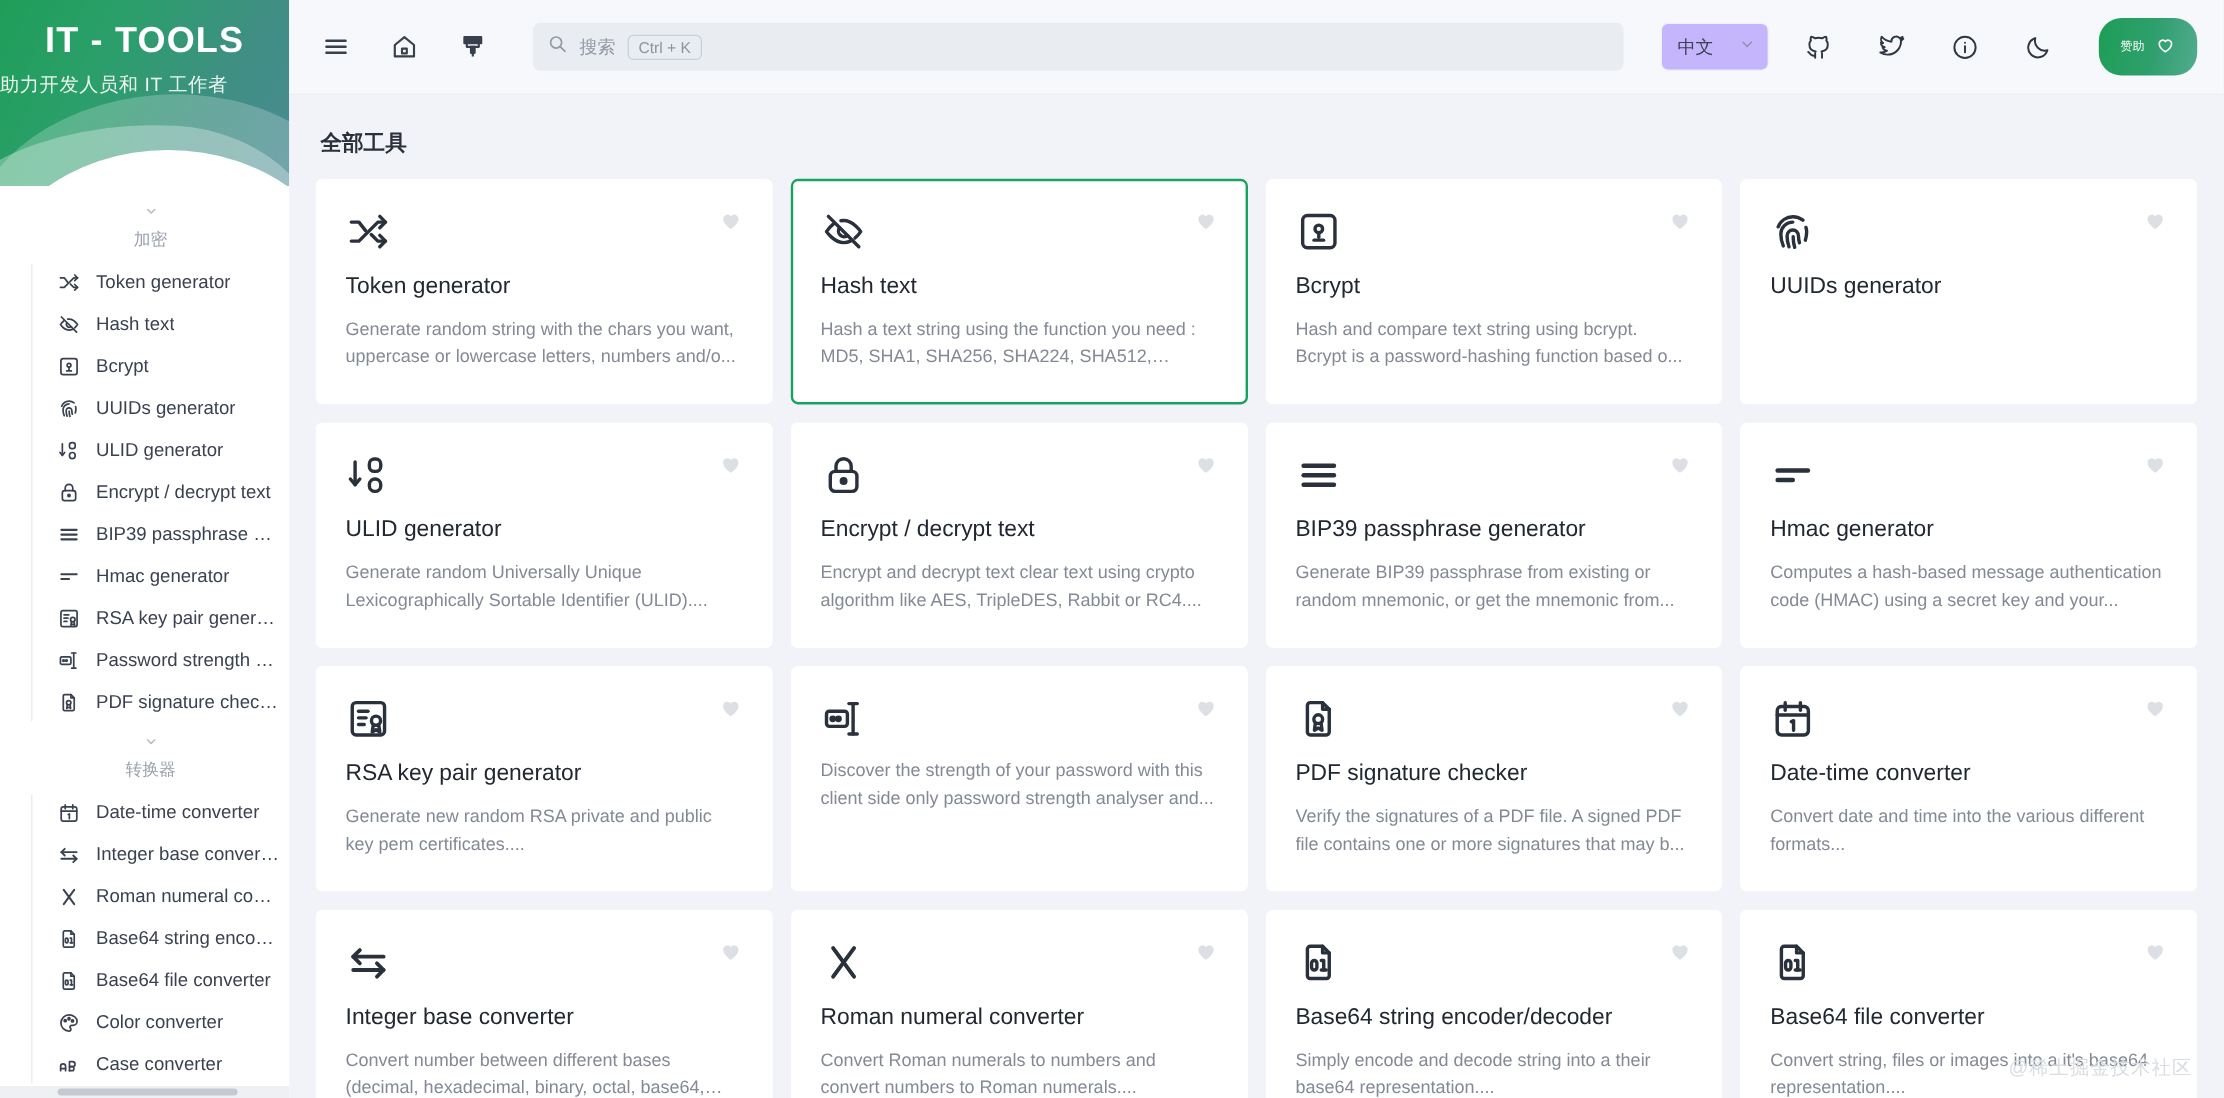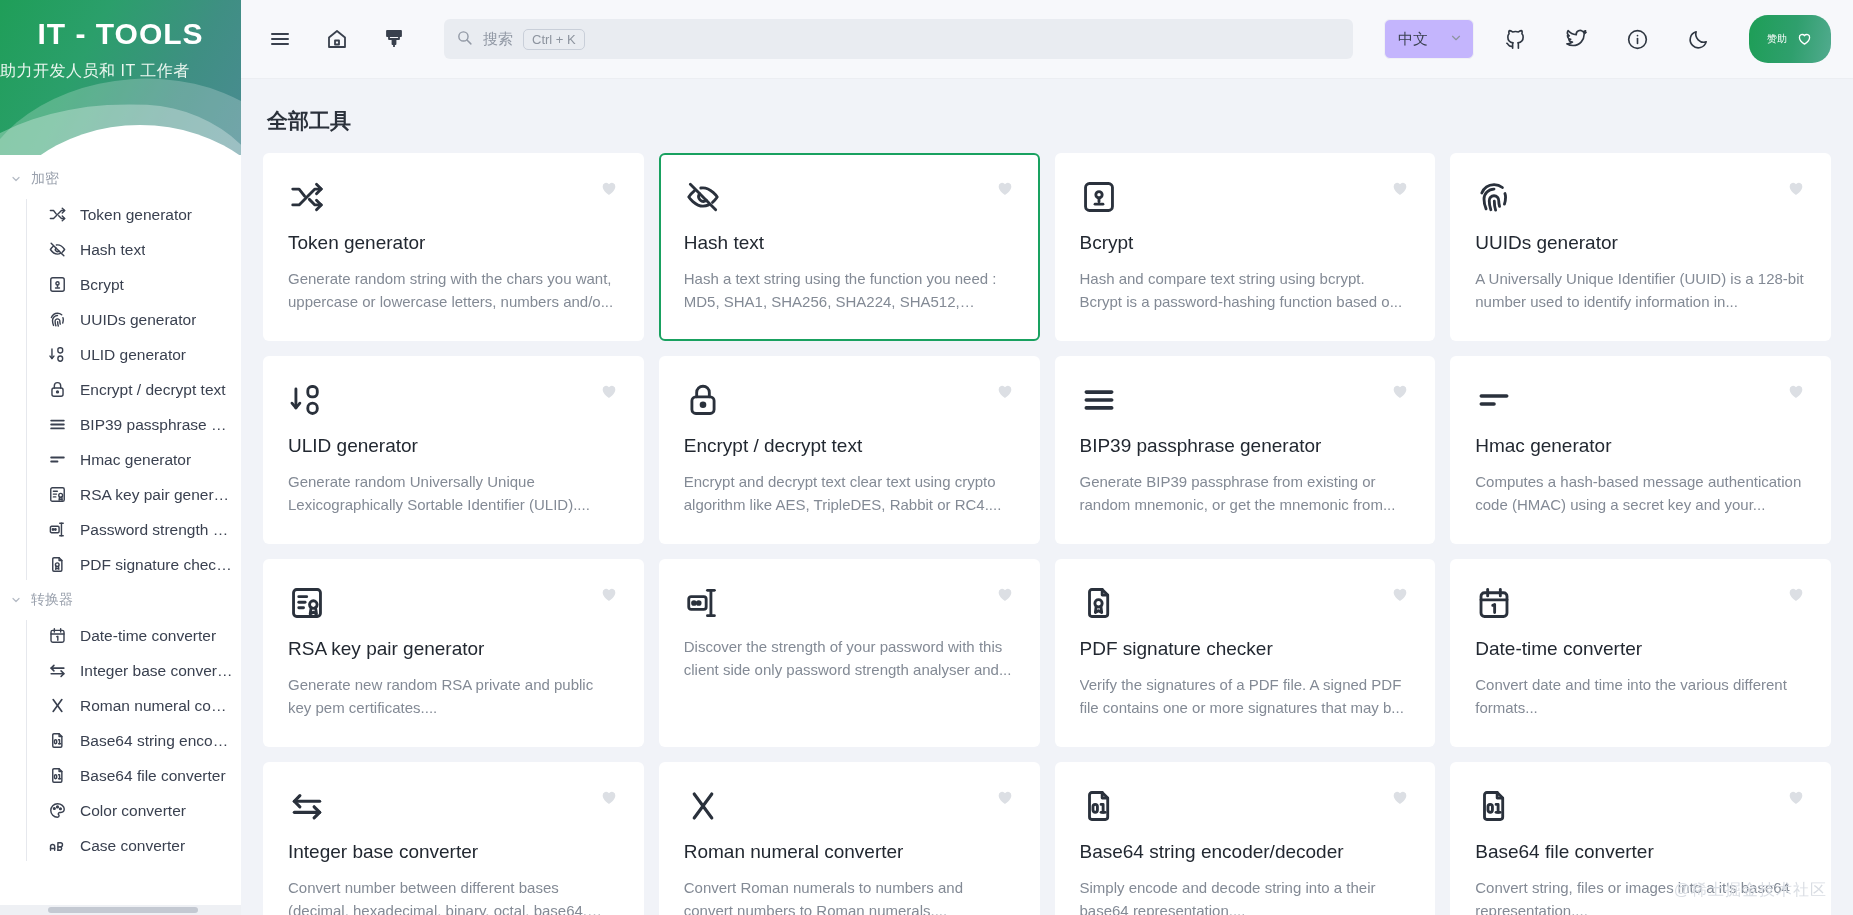--- a/index.html
+++ b/index.html
@@ -55,21 +55,21 @@
   }
 
   .nav-scroll {
     height: 760px;
     overflow: hidden;
     padding-top: 6px;
   }
   .nav-group-head {
     display: flex; align-items: center; gap: 9px;
     padding: 9px 0 9px 10px;
-    color: #9aa1ad; font-size: 14px;
+    color: #9aa1ad; font-size: 14px; flex-direction: column;
   }
   .chev { width: 12px; height: 12px; flex: 0 0 12px; }
   .chev svg { display:block; }
   .nav-items { position: relative; padding-left: 26px; }
   .nav-items::before {
     content: ""; position: absolute; left: 26px; top: 2px; bottom: 2px;
     width: 1px; background: #e6e8ed;
   }
   .nav-item {
     display: flex; align-items: center; gap: 13px;
@@ -131,21 +131,21 @@
   }
   .sponsor {
     margin-left: 16px; height: 48px; border-radius: 19px;
     background: linear-gradient(100deg, #1d9e56 0%, #2f9f6d 55%, #52ab8f 100%);
     color: #fff; font-size: 10px;
     display: flex; align-items: center; gap: 9px;
     padding: 0 18px; cursor: pointer; white-space: nowrap;
   }
 
   .content { flex: 1; overflow: hidden; padding: 22px 22px 0 22px; position: relative; }
-  .section-title { font-size: 21px; color: #2b313b; padding: 6px 0 18px 4px; }
+  .section-title { font-size: 18px; color: #2b313b; padding: 6px 0 18px 4px; }
 
   .grid {
     display: grid;
     grid-template-columns: repeat(4, 1fr);
     gap: 15px;
   }
   .card {
     background: #ffffff;
     border: 1px solid transparent;
     border-radius: 6px;
@@ -553,21 +553,20 @@
                   <path d="M13 20.3c-.5-1.6-.8-3.4-.8-5.6"></path>
                   <path d="M4.3 9.5A8.5 8.5 0 0 1 12 4.2a8.4 8.4 0 0 1 5.3 1.8"></path>
                   <path d="M18.6 16.5a15 15 0 0 0 .7-4.4 7 7 0 0 0-.4-2.3"></path>
                 </svg>
               </span>
               <span class="heart"><svg viewBox="0 0 24 24" width="100%" height="100%" fill="currentColor">
                   <path d="M12 20.3s-7.6-4.8-7.6-9.8A4.2 4.2 0 0 1 12 7.6a4.2 4.2 0 0 1 7.6 2.9c0 5-7.6 9.8-7.6 9.8z"></path>
                 </svg></span>
             </div>
             <div class="card-title">UUIDs generator</div>
-            <div class="card-desc">A Universally Unique Identifier (UUID) is a 128-bit number used to identify information in...</div>
           </div>
           <div class="card">
             <div class="card-top">
               <span class="card-ico">
                 <svg viewBox="0 0 24 24" width="100%" height="100%" fill="none" stroke="currentColor" stroke-width="1.8" stroke-linecap="round" stroke-linejoin="round">
                   <path d="M5 5v12"></path>
                   <path d="M2.5 14 5 17l2.5-3"></path>
                   <rect x="12.5" y="3.5" width="6" height="6.5" rx="2.6"></rect>
                   <rect x="12.5" y="14" width="6" height="6.5" rx="3"></rect>
                 </svg>

